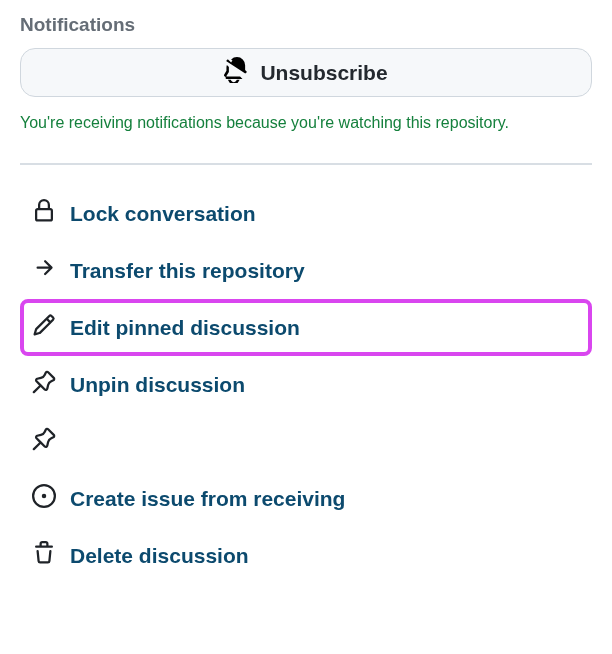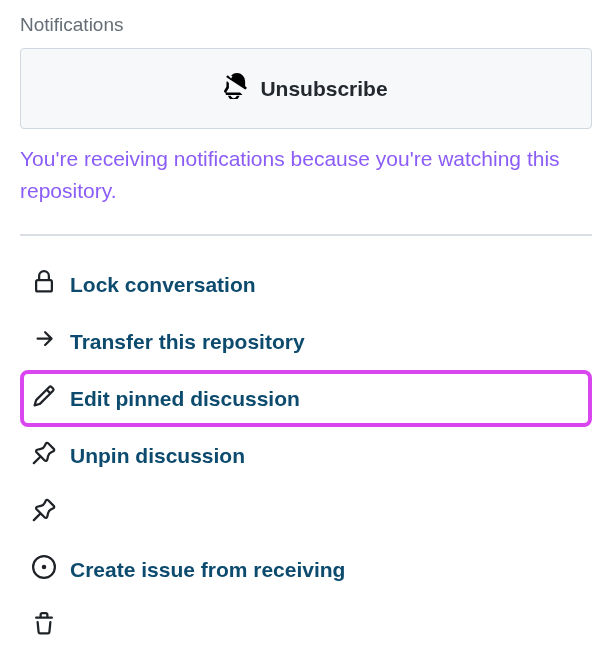--- a/index.html
+++ b/index.html
@@ -5,44 +5,44 @@
     * { box-sizing: border-box; margin: 0; padding: 0; }
     body {
       font-family: -apple-system, BlinkMacSystemFont, "Segoe UI", Helvetica, Arial, sans-serif;
       background: #ffffff;
       color: #1f2328;
       width: 612px;
       padding: 14px 20px;
     }
     .section-title {
       font-size: 19px;
-      font-weight: 400;
+      font-weight: 700;
       color: #656d76;
       margin-bottom: 12px;
     }
     .unsubscribe-btn {
       width: 100%;
       display: flex;
       align-items: center;
       justify-content: center;
       gap: 10px;
-      padding: 24px 16px;
+      padding: 8px 16px;
       background: #f6f8fa;
       border: 1px solid #d0d7de;
-      border-radius: 4px;
+      border-radius: 15px;
       font-size: 21px;
       font-weight: 600;
       color: #24292f;
       cursor: pointer;
       font-family: inherit;
     }
     .unsubscribe-btn svg { width: 26px; height: 26px; }
     .helper-text {
-      font-size: 21px;
-      color: #8b5cf6;
+      font-size: 16px;
+      color: #15803d;
       margin-top: 14px;
       line-height: 1.5;
     }
     .divider {
       border: none;
       border-top: 2px solid #d8dee4;
       margin: 28px 0 20px 0;
     }
     .action-list {
       display: flex;
@@ -145,15 +145,16 @@
     </span>
     <span class="action-label">Create issue from receiving</span>
   </div>
 
   <div class="action-item">
     <span>
       <svg viewBox="0 0 16 16">
           <path d="M11 1.75V3h2.25a.75.75 0 0 1 0 1.5H2.75a.75.75 0 0 1 0-1.5H5V1.75C5 .784 5.784 0 6.75 0h2.5C10.216 0 11 .784 11 1.75ZM4.496 6.675l.66 6.6a.25.25 0 0 0 .249.225h5.19a.25.25 0 0 0 .249-.225l.66-6.6a.75.75 0 0 1 1.492.149l-.66 6.6A1.748 1.748 0 0 1 10.595 15h-5.19a1.75 1.75 0 0 1-1.741-1.575l-.66-6.6a.75.75 0 1 1 1.492-.15ZM6.5 1.75V3h3V1.75a.25.25 0 0 0-.25-.25h-2.5a.25.25 0 0 0-.25.25Z"></path>
         </svg>
     </span>
+    <span class="action-label">Delete discussion</span>
   </div>
 
 </div>
 
 </body></html>

